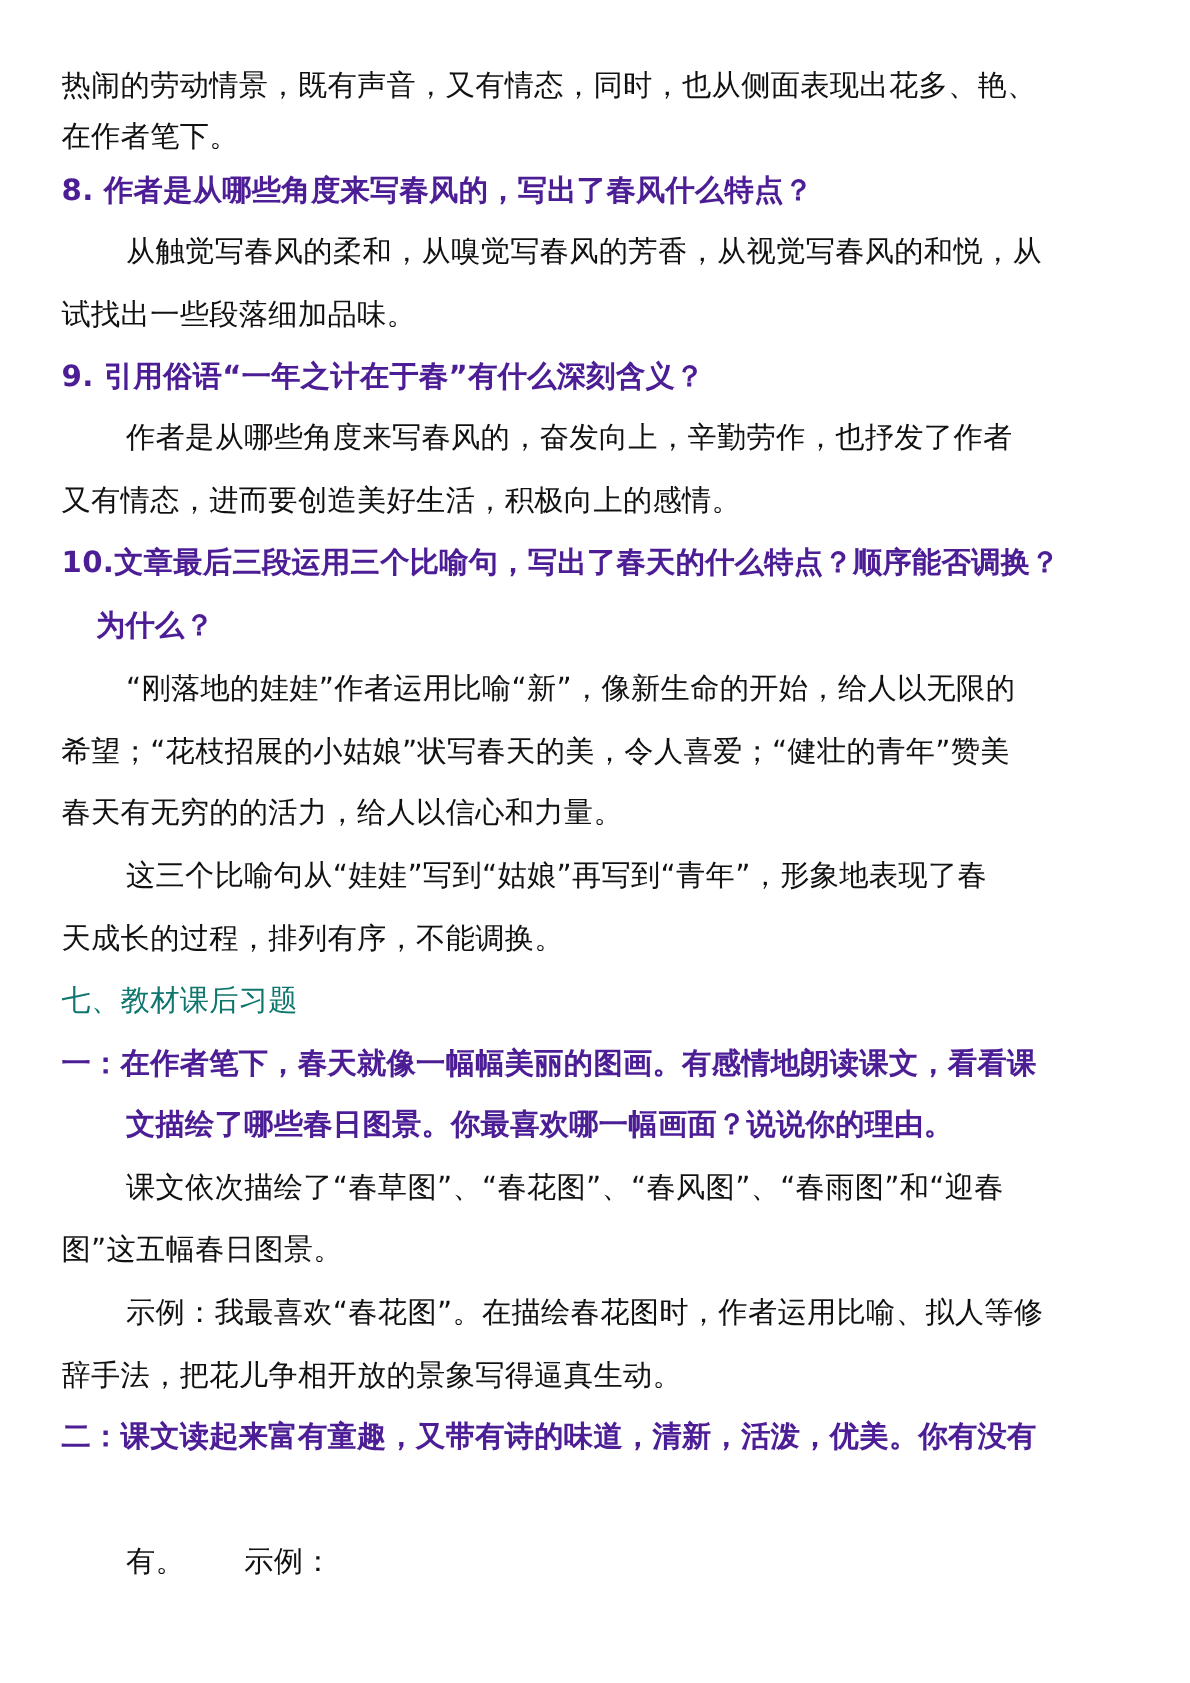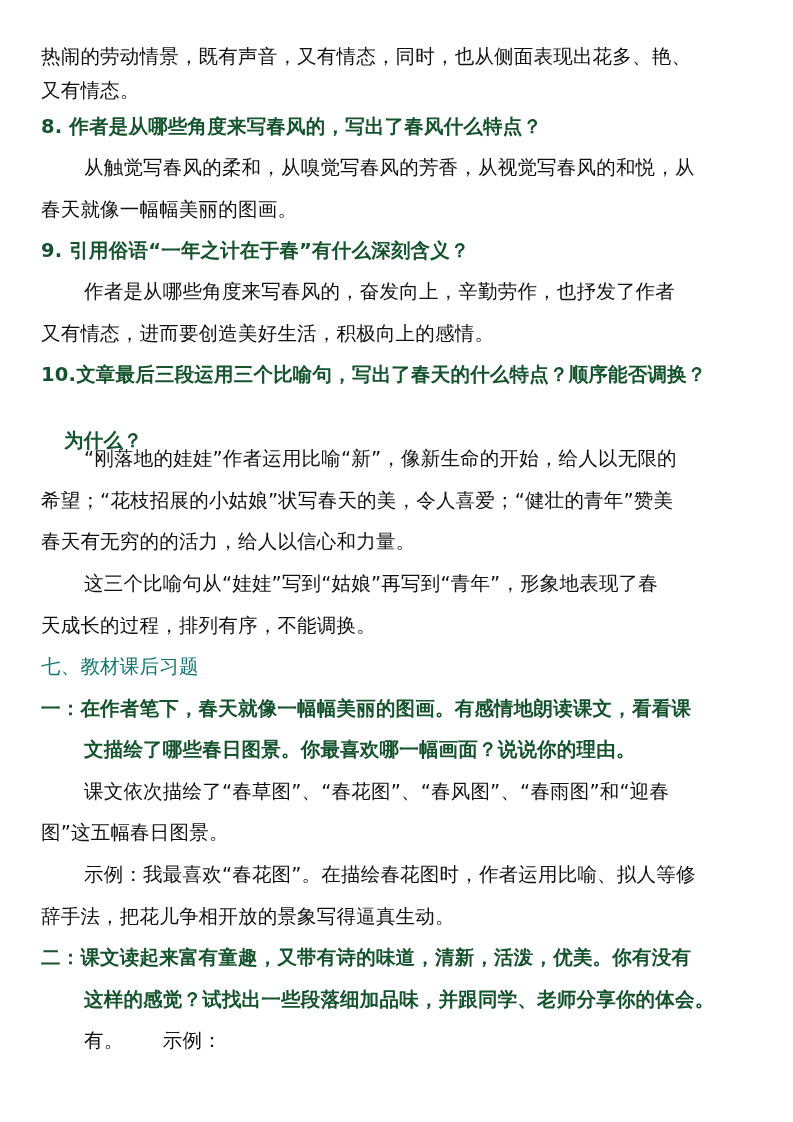--- a/index.html
+++ b/index.html
@@ -12,46 +12,45 @@
   .line {
     position: absolute;
     left: 41px;
     font-size: 19.5px;
     line-height: 26px;
     white-space: nowrap;
     letter-spacing: 0.2px;
   }
   .indent { left: 84px; }
   .hang { left: 84px; }
-  .q { color: #14532d; font-weight: bold; }
+  .q { color: #4c1d95; font-weight: bold; }
   .sec { color: #0f766e; font-weight: normal; }
-  .q-hang { left: 64px; margin-top: 24px; }
+  .q-hang { left: 64px; }
 </style>
 </head>
 <body>
 
 <div class="page">
   <div class="line" style="top:44px">热闹的劳动情景，既有声音，又有情态，同时，也从侧面表现出花多、艳、</div>
-  <div class="line" style="top:78px">又有情态。</div>
+  <div class="line" style="top:78px">在作者笔下。</div>
   <div class="line q" style="top:114px">8. 作者是从哪些角度来写春风的，写出了春风什么特点？</div>
   <div class="line indent" style="top:155px">从触觉写春风的柔和，从嗅觉写春风的芳香，从视觉写春风的和悦，从</div>
-  <div class="line" style="top:197px">春天就像一幅幅美丽的图画。</div>
+  <div class="line" style="top:197px">试找出一些段落细加品味。</div>
   <div class="line q" style="top:238px">9. 引用俗语“一年之计在于春”有什么深刻含义？</div>
   <div class="line indent" style="top:279px">作者是从哪些角度来写春风的，奋发向上，辛勤劳作，也抒发了作者</div>
   <div class="line" style="top:321px">又有情态，进而要创造美好生活，积极向上的感情。</div>
   <div class="line q" style="top:362px">10.文章最后三段运用三个比喻句，写出了春天的什么特点？顺序能否调换？</div>
   <div class="line q q-hang" style="top:404px">为什么？</div>
   <div class="line indent" style="top:446px">“刚落地的娃娃”作者运用比喻“新”，像新生命的开始，给人以无限的</div>
   <div class="line" style="top:488px">希望；“花枝招展的小姑娘”状写春天的美，令人喜爱；“健壮的青年”赞美</div>
   <div class="line" style="top:529px">春天有无穷的的活力，给人以信心和力量。</div>
   <div class="line indent" style="top:571px">这三个比喻句从“娃娃”写到“姑娘”再写到“青年”，形象地表现了春</div>
   <div class="line" style="top:613px">天成长的过程，排列有序，不能调换。</div>
   <div class="line sec" style="top:654px">七、教材课后习题</div>
   <div class="line q" style="top:696px">一：在作者笔下，春天就像一幅幅美丽的图画。有感情地朗读课文，看看课</div>
   <div class="line indent" style="top:779px">课文依次描绘了“春草图”、“春花图”、“春风图”、“春雨图”和“迎春</div>
   <div class="line q hang" style="top:737px">文描绘了哪些春日图景。你最喜欢哪一幅画面？说说你的理由。</div>
   <div class="line" style="top:820px">图”这五幅春日图景。</div>
   <div class="line indent" style="top:862px">示例：我最喜欢“春花图”。在描绘春花图时，作者运用比喻、拟人等修</div>
   <div class="line" style="top:904px">辞手法，把花儿争相开放的景象写得逼真生动。</div>
   <div class="line q" style="top:945px">二：课文读起来富有童趣，又带有诗的味道，清新，活泼，优美。你有没有</div>
-  <div class="line q hang" style="top:987px">这样的感觉？试找出一些段落细加品味，并跟同学、老师分享你的体会。</div>
   <div class="line indent" style="top:1028px">有。　　示例：</div>
 </div>
 
 </body></html>

